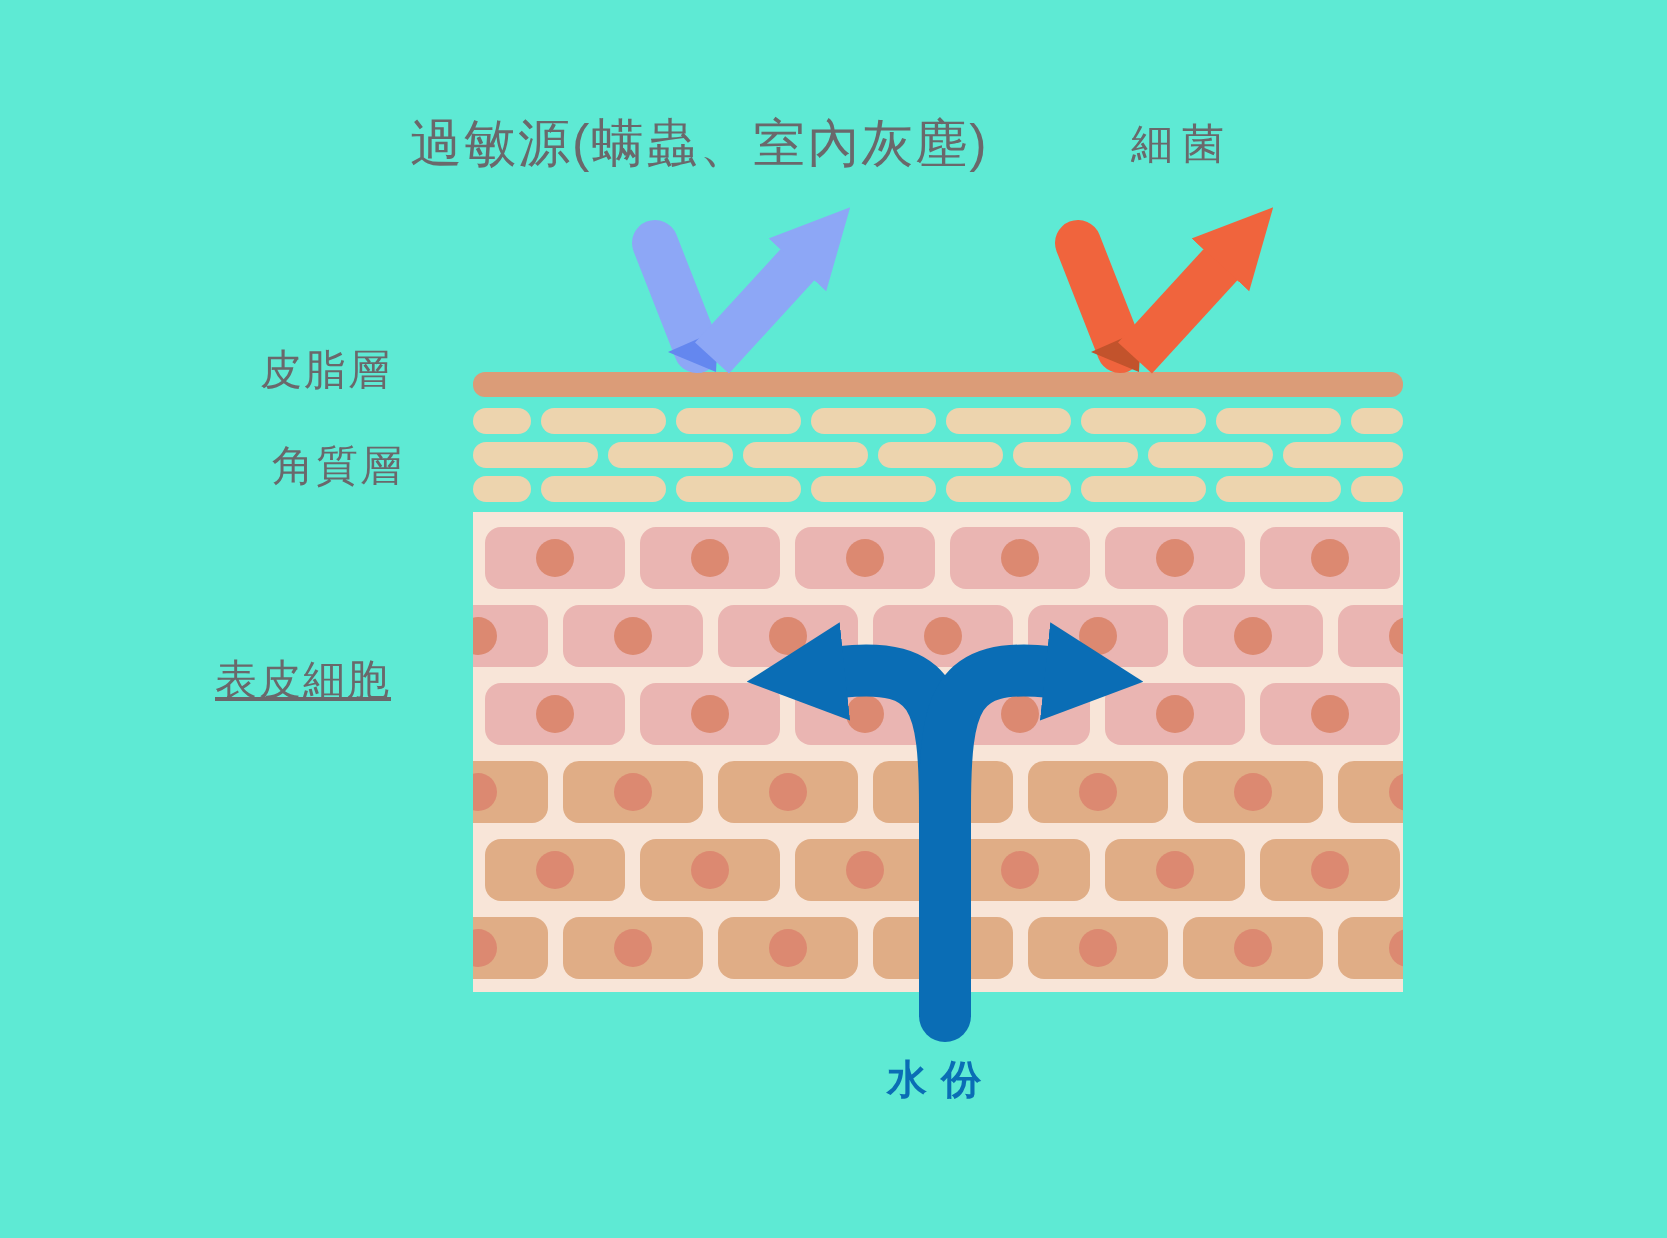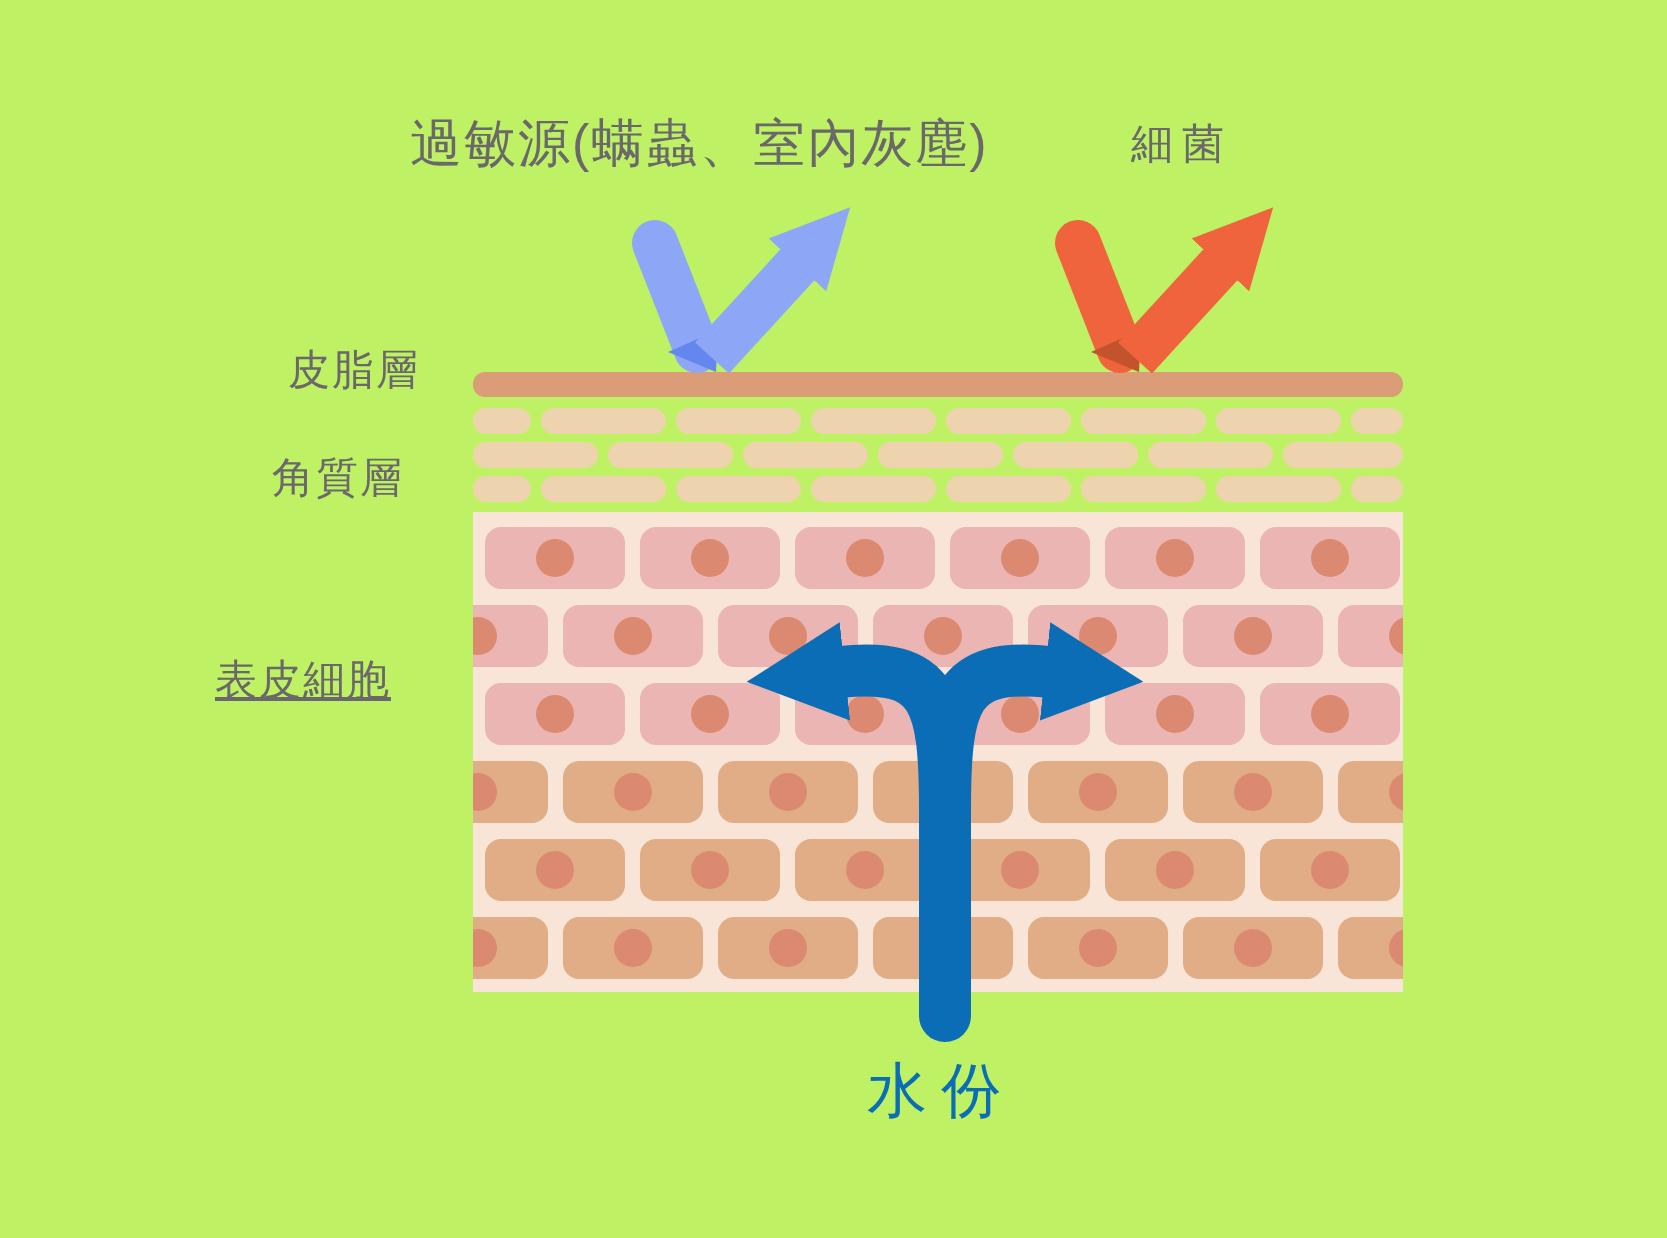--- a/index.html
+++ b/index.html
@@ -1,36 +1,36 @@
 <!DOCTYPE html>
 <html><head>
 <meta charset="utf-8">
 <style>
   html,body{margin:0;padding:0;background:#000;}
   .canvas{
     position:relative;
     width:1667px;height:1238px;
-    background:#bef264;
+    background:#5eead4;
     overflow:hidden;
     font-family:"Liberation Sans","DejaVu Sans",sans-serif;
   }
   .canvas > svg{position:absolute;left:0;top:0;}
   .lbl{
     position:absolute;
     white-space:nowrap;
     font-size:42px;
     line-height:1.15;
     letter-spacing:2px;
     font-weight:500;
   }
   .lbl.allergen{font-size:52px;}
   .lbl.bacteria{letter-spacing:9px;}
   .lbl.moisture{
-    font-size:60px;
-    font-weight:normal;
+    font-size:40px;
+    font-weight:bold;
     letter-spacing:14px;
     transform:translateX(-50%);
   }
 </style>
 </head>
 <body>
 
 <div class="canvas">
 
   <svg width="1667" height="1238" viewBox="0 0 1667 1238">
@@ -187,20 +187,20 @@
       <path d="M1078,243 L1120,350" stroke-width="46" stroke-linecap="round" stroke="#f0643d"></path>
       <polygon points="1091,352 1141,330 1139,372" fill="#c2532c"></polygon>
       <path d="M1135,358 L1223,262" stroke-width="46" marker-end="url(#mOrange)" stroke="#f0643d"></path>
     </g>
   </svg>
 
   <div class="lbl allergen" style="left: 410px; top: 114px; color: rgb(106, 104, 107);">過敏源(螨蟲、室內灰塵)</div>
 
   <div class="lbl bacteria" style="left: 1131px; top: 120px; color: rgb(106, 104, 107);">細菌</div>
 
-  <div class="lbl" style="left: 288px; top: 346px; color: rgb(106, 104, 107);">皮脂層</div>
-
-  <div class="lbl" style="left: 272px; top: 442px; color: rgb(106, 104, 107); margin-top: 12px;">角質層</div>
+  <div class="lbl" style="left: 260px; top: 346px; color: rgb(106, 104, 107);">皮脂層</div>
+
+  <div class="lbl" style="left: 272px; top: 442px; color: rgb(106, 104, 107);">角質層</div>
 
   <div class="lbl" style="left: 215px; top: 656px; color: rgb(106, 104, 107); text-decoration: underline;">表皮細胞</div>
 
   <div class="lbl moisture" style="left: 941px; top: 1056px; color: rgb(10, 109, 181);">水份</div>
 </div>
 
 </body></html>

